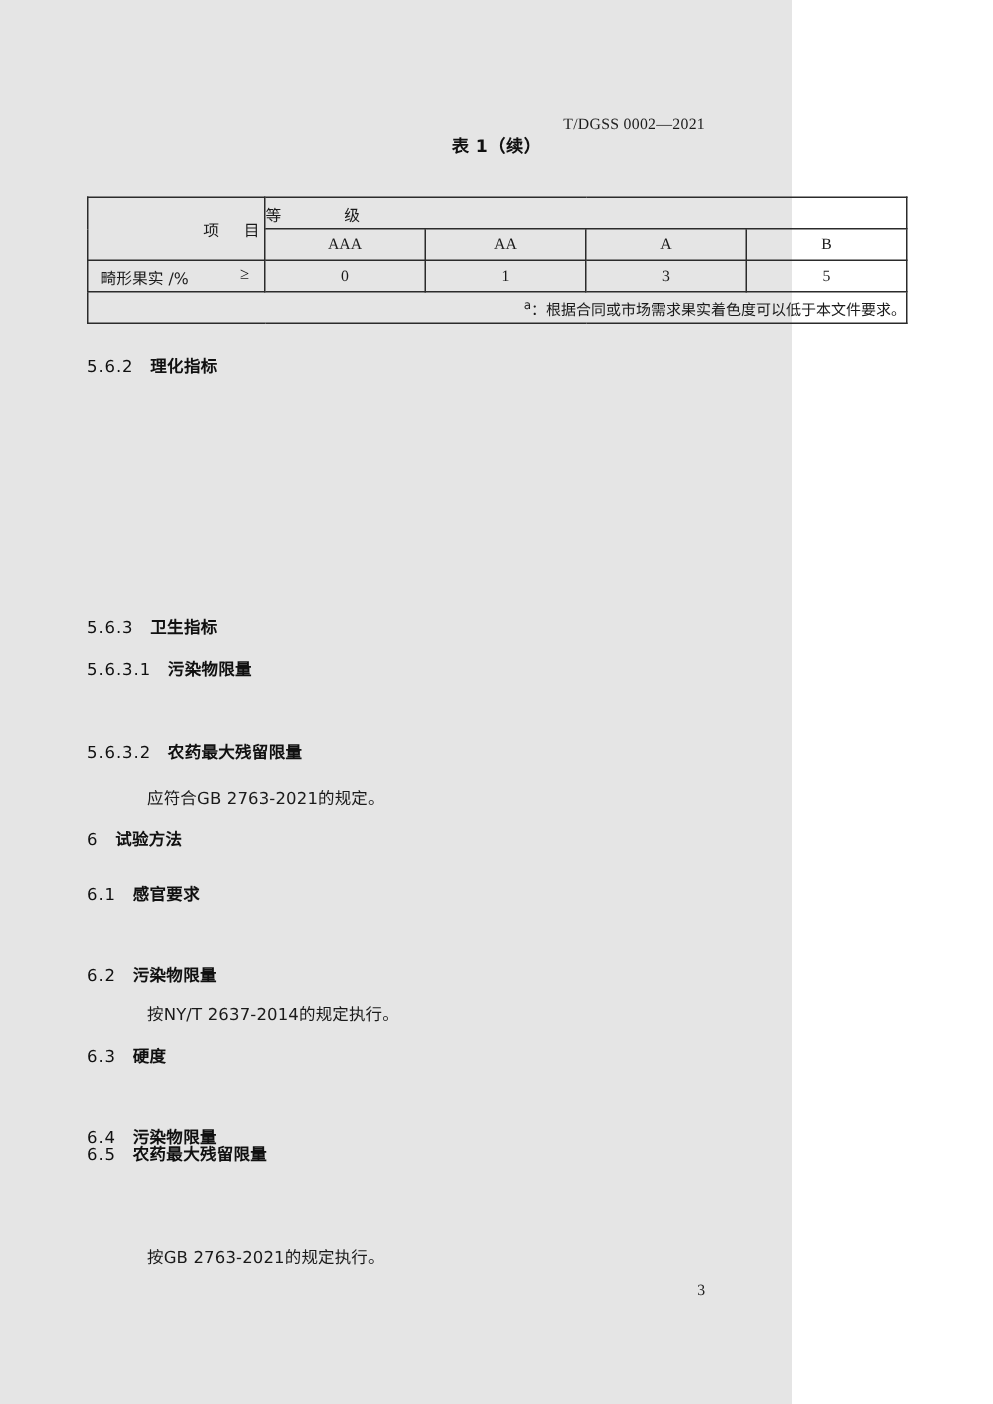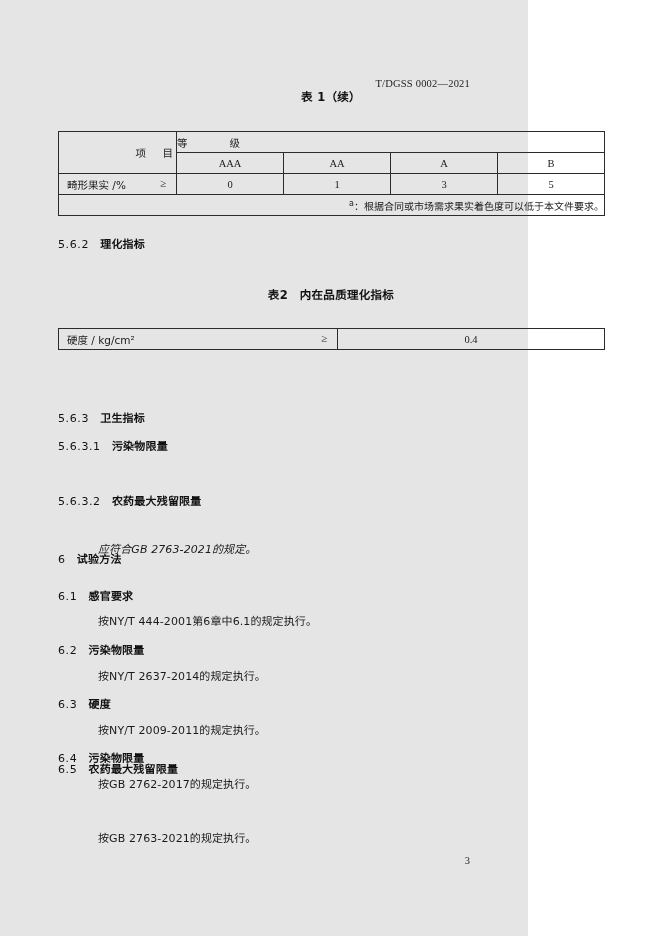--- a/index.html
+++ b/index.html
@@ -194,63 +194,48 @@
             <sup>a</sup><span>：根据合同或市场需求果实着色度可以低于本文件要求。</span>
           </td>
         </tr>
       </tbody>
     </table>
   </div>
 
   <div class="abs clause" style="top:235px;"><span class="num">5.6.2</span><span>　</span><span>理化指标</span></div>
 
 
-  <div class="abs" style="top:286px; width:546px;">
-    <div class="table-caption caption-2">表2　内在品质理化指标</div>
-  </div>
 
   <div class="abs" style="top:328px; width:546px;">
     <table class="std">
       <colgroup>
         <col style="width:279px">
         <col style="width:267px">
       </colgroup>
       <tbody>
-        <tr>
-          <td>
-            <div class="rowlabel">
-              <span>硬度 / kg/cm²</span>
-              <span class="ge">≥</span>
-            </div>
-          </td>
-          <td class="val">0.4</td>
-        </tr>
       </tbody>
     </table>
   </div>
 
   <div class="abs clause" style="top:409px;"><span class="num">5.6.3</span><span>　</span><span>卫生指标</span></div>
 
   <div class="abs clause" style="top:437px;"><span class="num">5.6.3.1</span><span>　</span><span>污染物限量</span></div>
 
   <div class="abs clause" style="top:492px;"><span class="num">5.6.3.2</span><span>　</span><span>农药最大残留限量</span></div>
-  <div class="abs para" style="top:540px; width:506px;font-style:italic;">应符合GB 2763-2021的规定。</div>
+  <div class="abs para" style="top:523px; width:506px;">应符合GB 2763-2021的规定。</div>
 
   <div class="abs clause" style="top:550px;"><span class="num">6</span><span>　</span><span>试验方法</span></div>
 
   <div class="abs clause" style="top:587px;"><span class="num">6.1</span><span>　</span><span>感官要求</span></div>
-  <div class="abs para" style="top:612px; width:506px;">按NY/T 444-2001第6章中6.1的规定执行。</div>
 
   <div class="abs clause" style="top:641px;"><span class="num">6.2</span><span>　</span><span>污染物限量</span></div>
   <div class="abs para" style="top:667px; width:506px;">按NY/T 2637-2014的规定执行。</div>
 
   <div class="abs clause" style="top:695px;"><span class="num">6.3</span><span>　</span><span>硬度</span></div>
-  <div class="abs para" style="top:721px; width:506px;">按NY/T 2009-2011的规定执行。</div>
 
   <div class="abs clause" style="top:749px;"><span class="num">6.4</span><span>　</span><span>污染物限量</span></div>
-  <div class="abs para" style="top:775px; width:506px;">按GB 2762-2017的规定执行。</div>
 
   <div class="abs clause" style="top:760px;"><span class="num">6.5</span><span>　</span><span>农药最大残留限量</span></div>
   <div class="abs para" style="top:829px; width:506px;">按GB 2763-2021的规定执行。</div>
 
   <div class="page-number">3</div>
 
 </div>
 
 </body></html>

